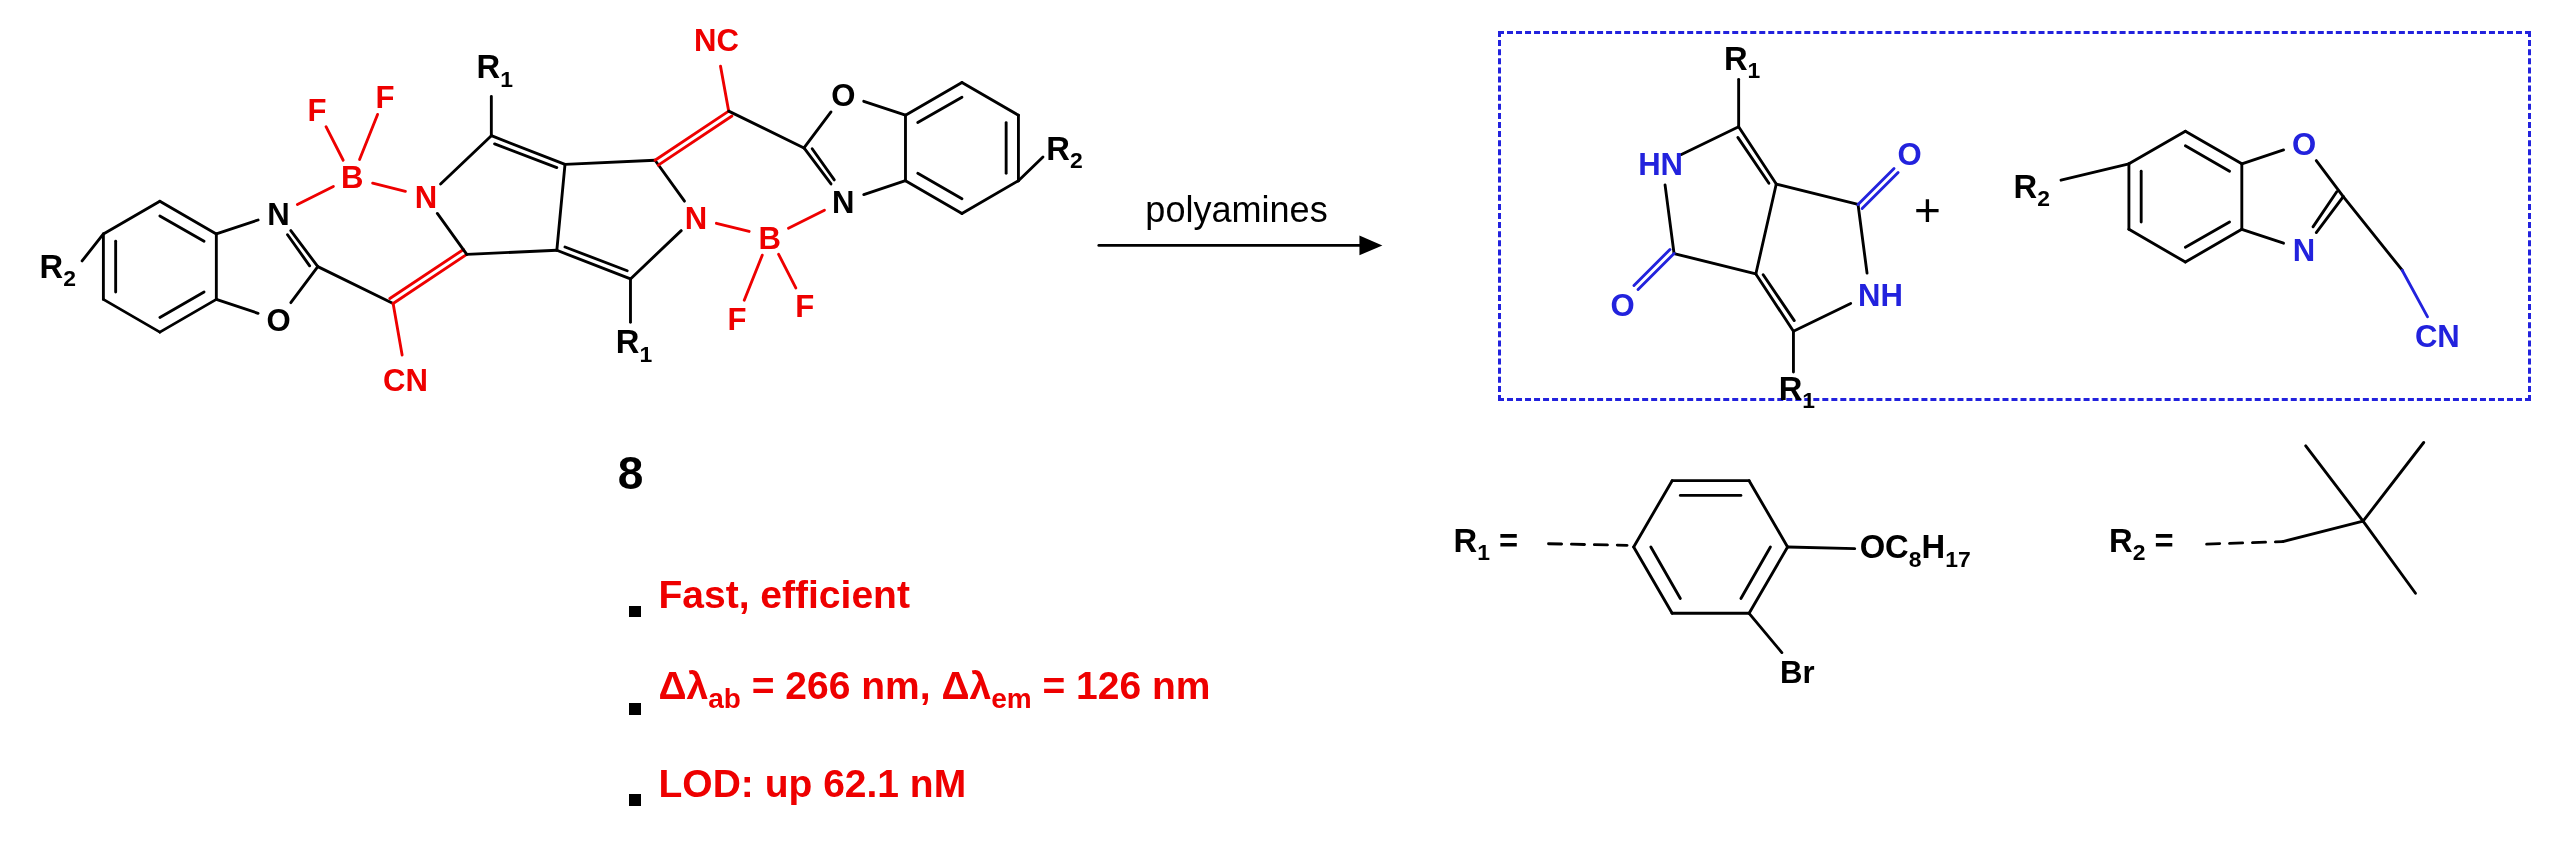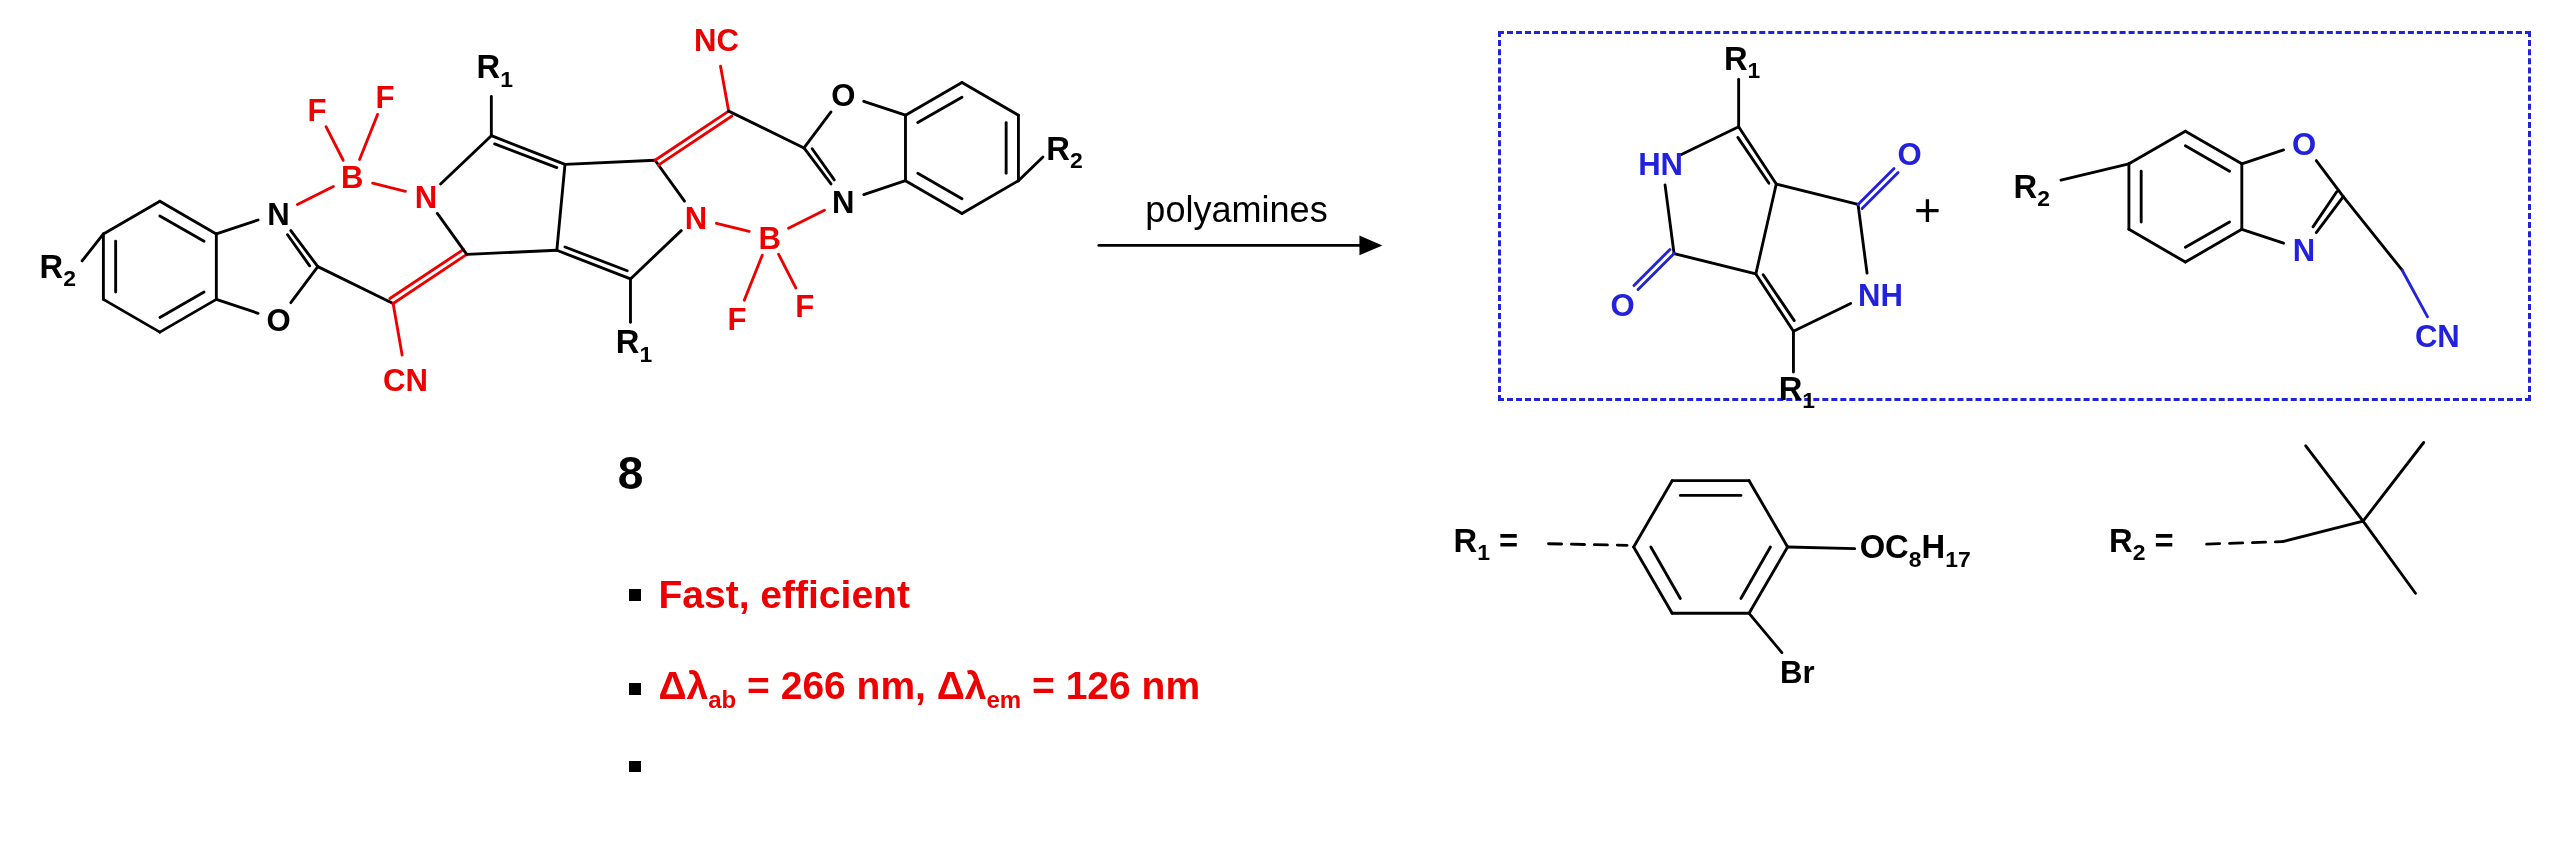--- a/index.html
+++ b/index.html
@@ -25,24 +25,24 @@
   }
   .products-box{
     position:absolute;left:1498px;top:31px;width:1033px;height:370px;
     border:3.3px dashed #2222dd;box-sizing:border-box;
   }
   .plus-sign{
     position:absolute;left:1899px;top:183px;width:57px;text-align:center;
     font-size:46px;color:#000;
   }
   .bullets{position:absolute;left:629px;top:573px;}
-  .bullet-row{display:flex;align-items:center;margin-bottom:47px;}
+  .bullet-row{display:flex;align-items:flex-end;margin-bottom:47px;}
   .bullet-square{width:11.5px;height:11.5px;background:#000;margin-right:18px;flex:0 0 auto;}
   .bullet-text{font-size:39px;font-weight:bold;color:#ee0000;white-space:pre;}
-  .bullet-text sub{font-size:24px;}
+  .bullet-text sub{font-size:28px;}
 </style>
 </head>
 <body>
 
 <svg style="left:33px;top:20.5px" width="1064" height="434" viewBox="0 0 1300 530">
 
   <g>
     <line class="bond" x1="155" y1="220" x2="224" y2="260"></line>
     <line class="bond" x1="224" y1="260" x2="224" y2="340"></line>
     <line class="bond" x1="224" y1="340" x2="155" y2="380"></line>
@@ -249,15 +249,16 @@
   <div class="bullet-row">
     <span class="bullet-square"></span>
     <span class="bullet-text">Fast, efficient</span>
   </div>
   <div class="bullet-row">
     <span class="bullet-square"></span>
     <span class="bullet-text"><span>Δλ</span><sub>ab</sub><span> = 266 nm, </span><span>Δλ</span><sub>em</sub><span> = 126 nm</span></span>
   </div>
   <div class="bullet-row">
     <span class="bullet-square"></span>
+    <span class="bullet-text">LOD: up 62.1 nM</span>
   </div>
 </div>
 
 
 </body></html>

